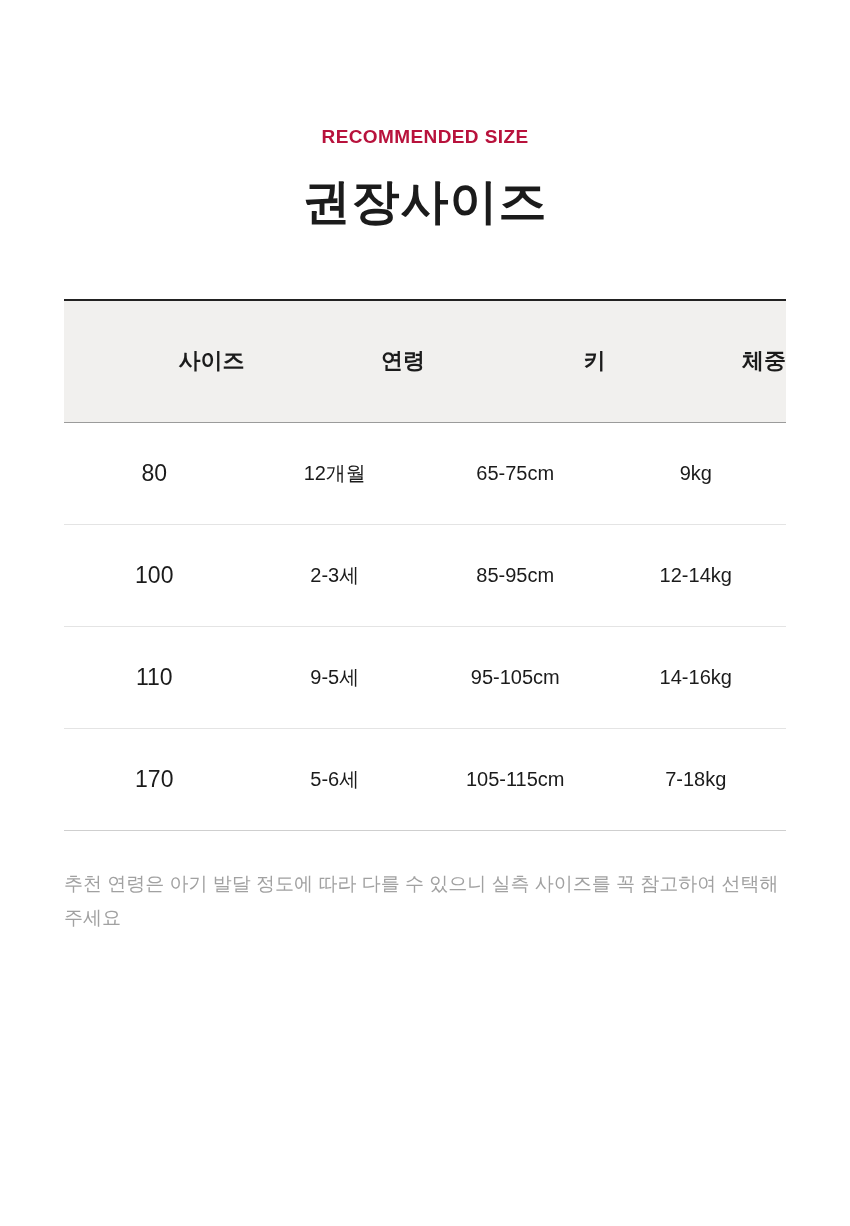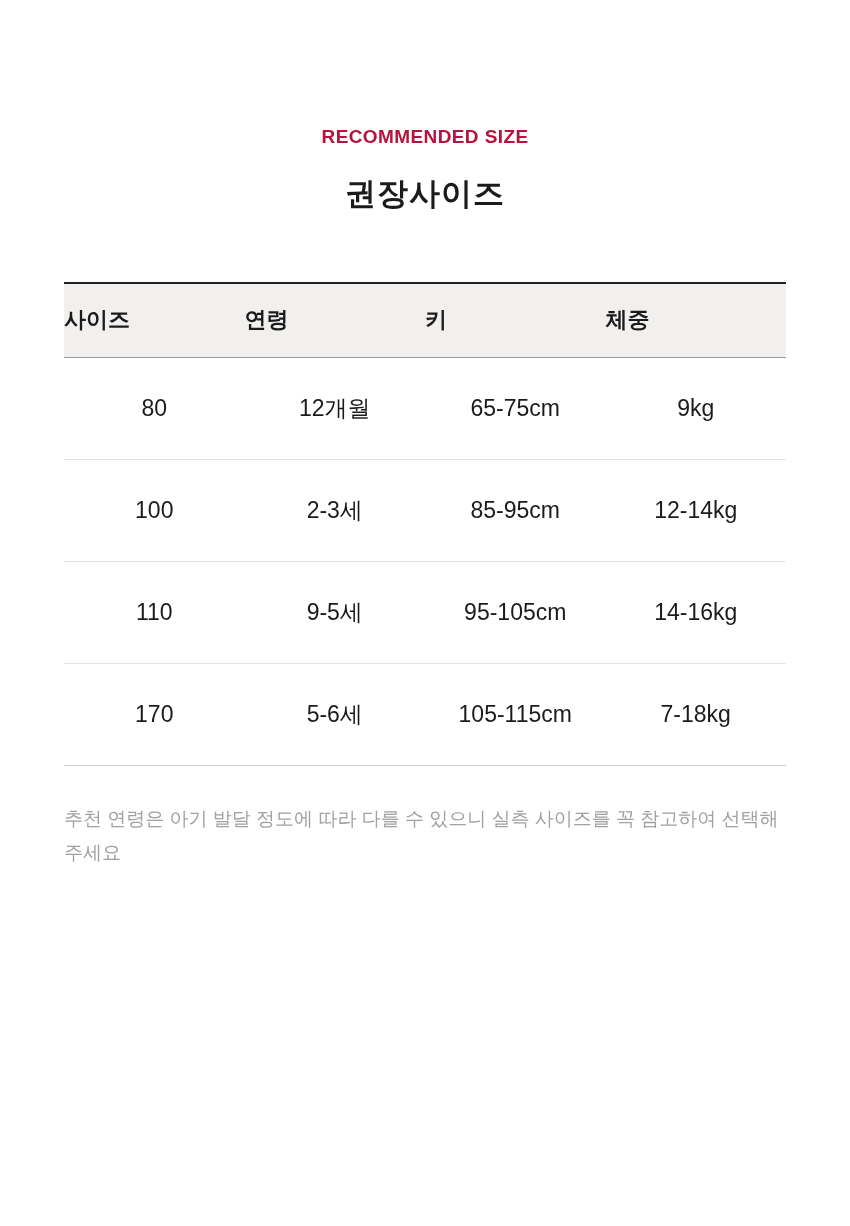--- a/index.html
+++ b/index.html
@@ -28,49 +28,49 @@
     margin-top: 126px;
     text-align: center;
     color: var(--accent);
     font-size: 19px;
     font-weight: 700;
     letter-spacing: 0.4px;
   }
   .title {
     margin: 30px 0 0 0;
     text-align: center;
-    font-size: 31px;
+    font-size: 48px;
     line-height: 1;
     font-weight: 600;
     letter-spacing: 1px;
     color: var(--text);
   }
   table.size-table {
     width: 100%;
     margin-top: 73px;
     border-collapse: collapse;
     table-layout: fixed;
   }
   table.size-table thead th {
-    height: 74px;
+    height: 122px;
     background: var(--table-header-bg);
     border-top: 2px solid #222222;
     border-bottom: 1px solid #9b9b9b;
     font-size: 22px;
     font-weight: 700;
-    text-align: left;
+    text-align: right;
     color: var(--text);
     padding: 0;
     margin-left: 36px;
   }
   table.size-table tbody td {
     height: 102px;
     text-align: center;
     vertical-align: middle;
-    font-size: 23px;
+    font-size: 20px;
     font-weight: 400;
     color: var(--text);
     border-bottom: 1px solid #e4e4e4;
     padding: 0;
   }
   table.size-table tbody tr:last-child td {
     border-bottom: 1px solid #cfcfcf;
   }
   table.size-table tbody td.size-cell {
     font-weight: 400;

